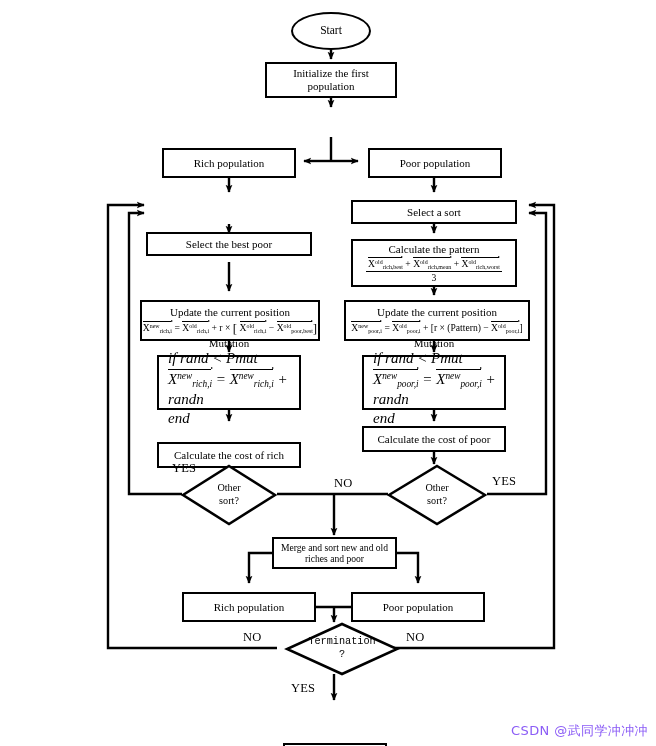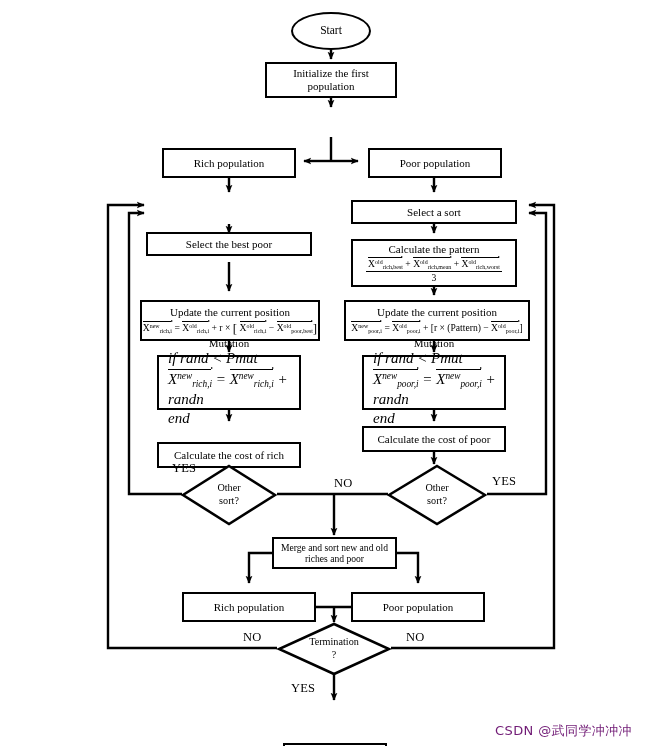--- a/index.html
+++ b/index.html
@@ -28,21 +28,21 @@
   .frac .num{border-bottom:1.1px solid #000;padding:0 2px;}
   .frac .den{padding:0 2px;}
   .ov{position:relative;display:inline-block;padding-top:1px;}
   .ov::before{content:"";position:absolute;left:0;right:1px;top:0px;height:1px;background:#000;}
   .ov::after{content:"";position:absolute;right:-0.5px;top:-1.2px;border-left:2.4px solid #000;
              border-top:1.6px solid transparent;border-bottom:1.6px solid transparent;}
   .sub{font-size:.62em;vertical-align:-0.28em;letter-spacing:0;}
   .sup{font-size:.62em;vertical-align:0.55em;letter-spacing:0;}
   .xvar{font-weight:500;}
   .brk{font-size:1.35em;vertical-align:-0.12em;line-height:.8;}
-  .watermark{position:absolute;right:24px;bottom:6px;color:#701a75;font-size:13px;
+  .watermark{position:absolute;right:8px;bottom:6px;color:#8b5cf6;font-size:13px;
       font-family:"DejaVu Sans", sans-serif;letter-spacing:.4px;}
   .mut{font-size:15px;line-height:1.28;text-align:left;padding-left:18px;font-style:italic;}
 </style>
 </head>
 <body>
 
 <div id="canvas">
 
   <svg class="lines" viewBox="0 0 656 746">
     <defs>
@@ -237,21 +237,21 @@
   </div>
 
   <div class="node" style="left:182px;top:592px;width:134px;height:30px;">
     <span class="inner t11">Rich population</span>
   </div>
 
   <div class="node" style="left:351px;top:592px;width:134px;height:30px;">
     <span class="inner t11">Poor population</span>
   </div>
 
-  <div class="diamond" style="left:276px;top:622px;width:116px;height:54px;">
+  <div class="diamond" style="left:284px;top:622px;width:116px;height:54px;font-family:Liberation Mono, monospace;">
     <svg width="116" height="54" viewBox="0 0 116 54">
       <polygon points="58,2 113,27 58,52 3,27" fill="#fff" stroke="#000" stroke-width="2.6"></polygon>
     </svg>
     <div class="dtext">
       <span>Termination</span>
       <span>?</span>
     </div>
   </div>
 
   <div class="node" style="left:283px;top:705px;width:104px;height:28px;margin-top:38px;">

